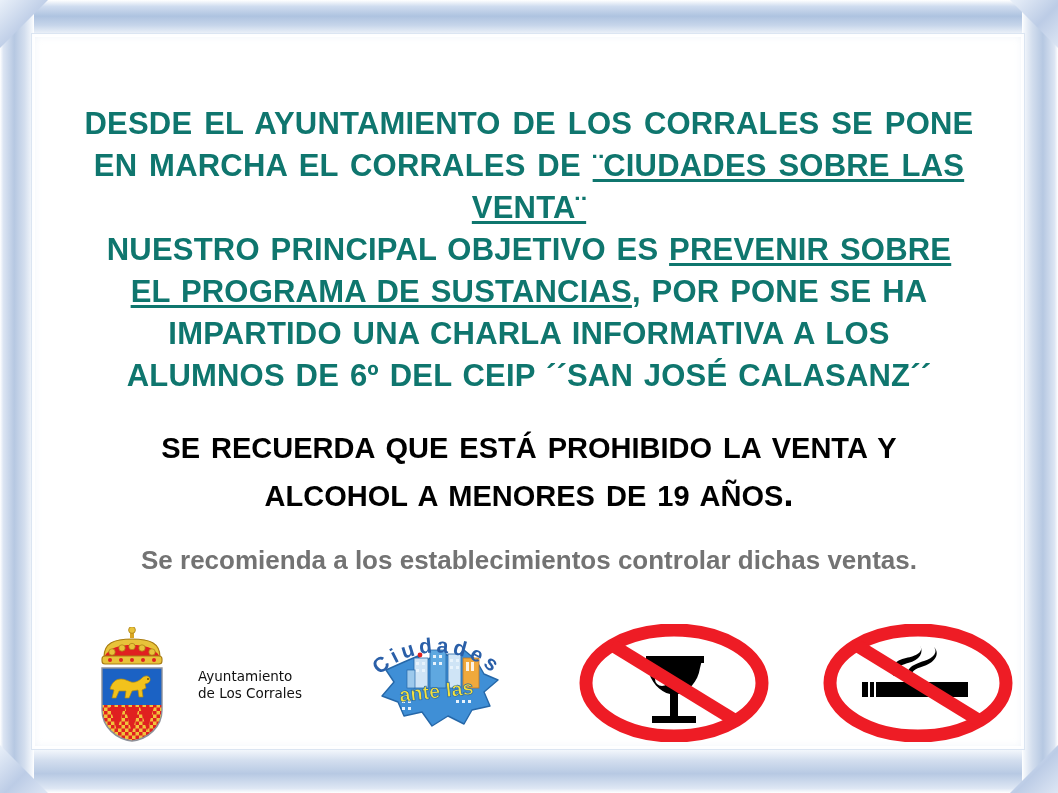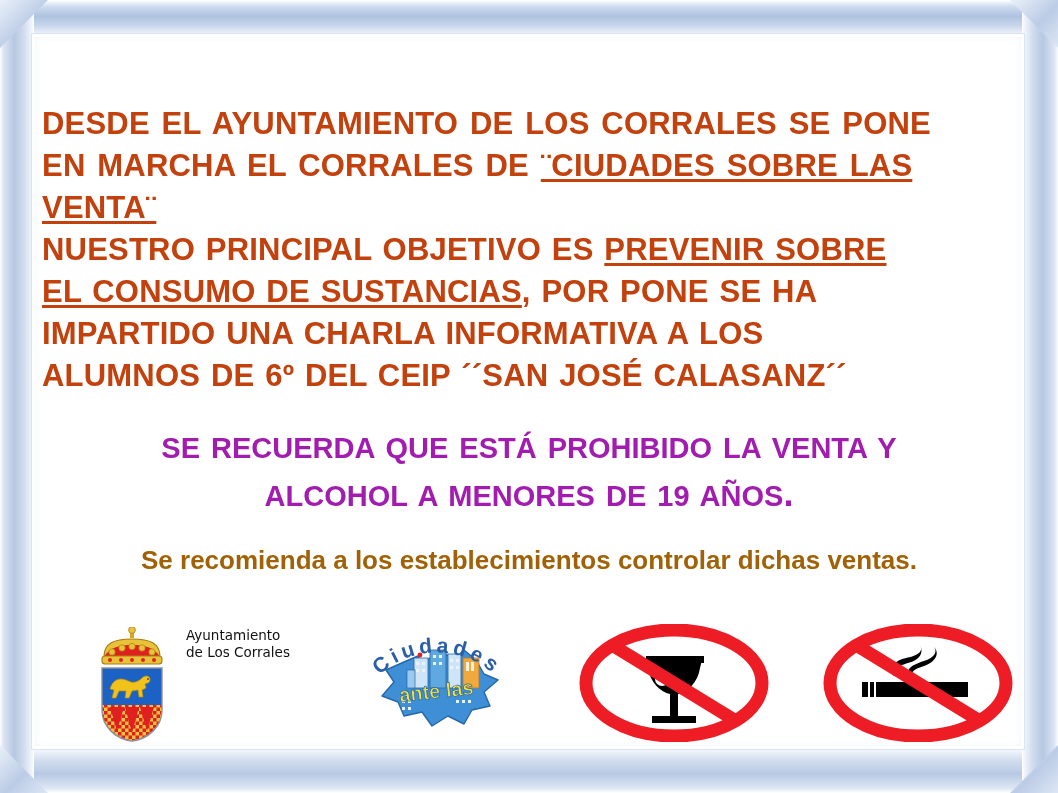--- a/index.html
+++ b/index.html
@@ -103,71 +103,73 @@
   .content {
     position: absolute;
     left: 42px;
     right: 42px;
     top: 40px;
     bottom: 48px;
     background: transparent;
   }
 
   .para {
-    text-align: left;
-    color: #c2410c;
+    text-align: center;
+    color: #0f766e;
     font-weight: bold;
     letter-spacing: 0.2px;
   }
 
   .para-1 {
     font-size: 31px;
     line-height: 42px;
     margin-top: 63px;
     word-spacing: 3px;
   }
   .para-2 {
     font-size: 31px;
     line-height: 42px;
     word-spacing: 2px;
   }
   .para-red {
-    color: #a21caf;
+    color: #000000;
     font-size: 29px;
     line-height: 46px;
     font-weight: bold;
     text-align: center;
     margin-top: 28px;
     word-spacing: 3px;
   }
   .para-red .big-dot { font-size: 36px; }
   .para-rec {
-    color: #a16207;
+    color: #737373;
     font-size: 26px;
     line-height: 34px;
     font-weight: bold;
     text-align: center;
     margin-top: 24px;
   }
   .u { text-decoration: underline; text-underline-offset: 3px; }
 
   
   .logos {
     position: absolute;
     left: 0;
     right: 0;
     top: 582px;
     height: 125px;
     display: flex;
     align-items: center;
   }
   .logo-ayto {
     display: flex;
+    align-items: center;
     margin-left: 48px;
     width: 250px;
+    gap: 12px;
   }
   .logo-ayto-text {
     color: #111111;
     font-size: 13.5px;
     line-height: 17px;
     margin-left: 10px;
     font-family: "DejaVu Sans", sans-serif;
     white-space: nowrap;
   }
   .logo-ciudades { margin-left: 22px; }
@@ -194,21 +196,21 @@
   <div class="content">
 
     <div class="para para-1">
       <span>DESDE EL AYUNTAMIENTO  DE LOS CORRALES SE PONE</span><br>
       <span>EN MARCHA  EL CORRALES  DE </span><span class="u">¨CIUDADES SOBRE LAS</span><br>
       <span class="u">VENTA¨</span>
     </div>
 
     <div class="para para-2">
       <span>NUESTRO PRINCIPAL  OBJETIVO  ES </span><span class="u">PREVENIR SOBRE</span><br>
-      <span class="u">EL CONSUMO DE SUSTANCIAS</span><span>, POR PONE SE HA</span><br>
+      <span class="u">EL PROGRAMA DE SUSTANCIAS</span><span>, POR PONE SE HA</span><br>
       <span>IMPARTIDO UNA CHARLA INFORMATIVA  A LOS</span><br>
       <span>ALUMNOS DE 6º DEL CEIP ´´SAN JOSÉ CALASANZ´´</span>
     </div>
 
     <div class="para-red">
       <span>SE RECUERDA QUE ESTÁ  PROHIBIDO  LA VENTA Y</span><br>
       <span>ALCOHOL  A MENORES DE 19 AÑOS</span><span class="big-dot">.</span>
     </div>
 
     <div class="para-rec">Se recomienda a los establecimientos controlar dichas ventas.</div>

